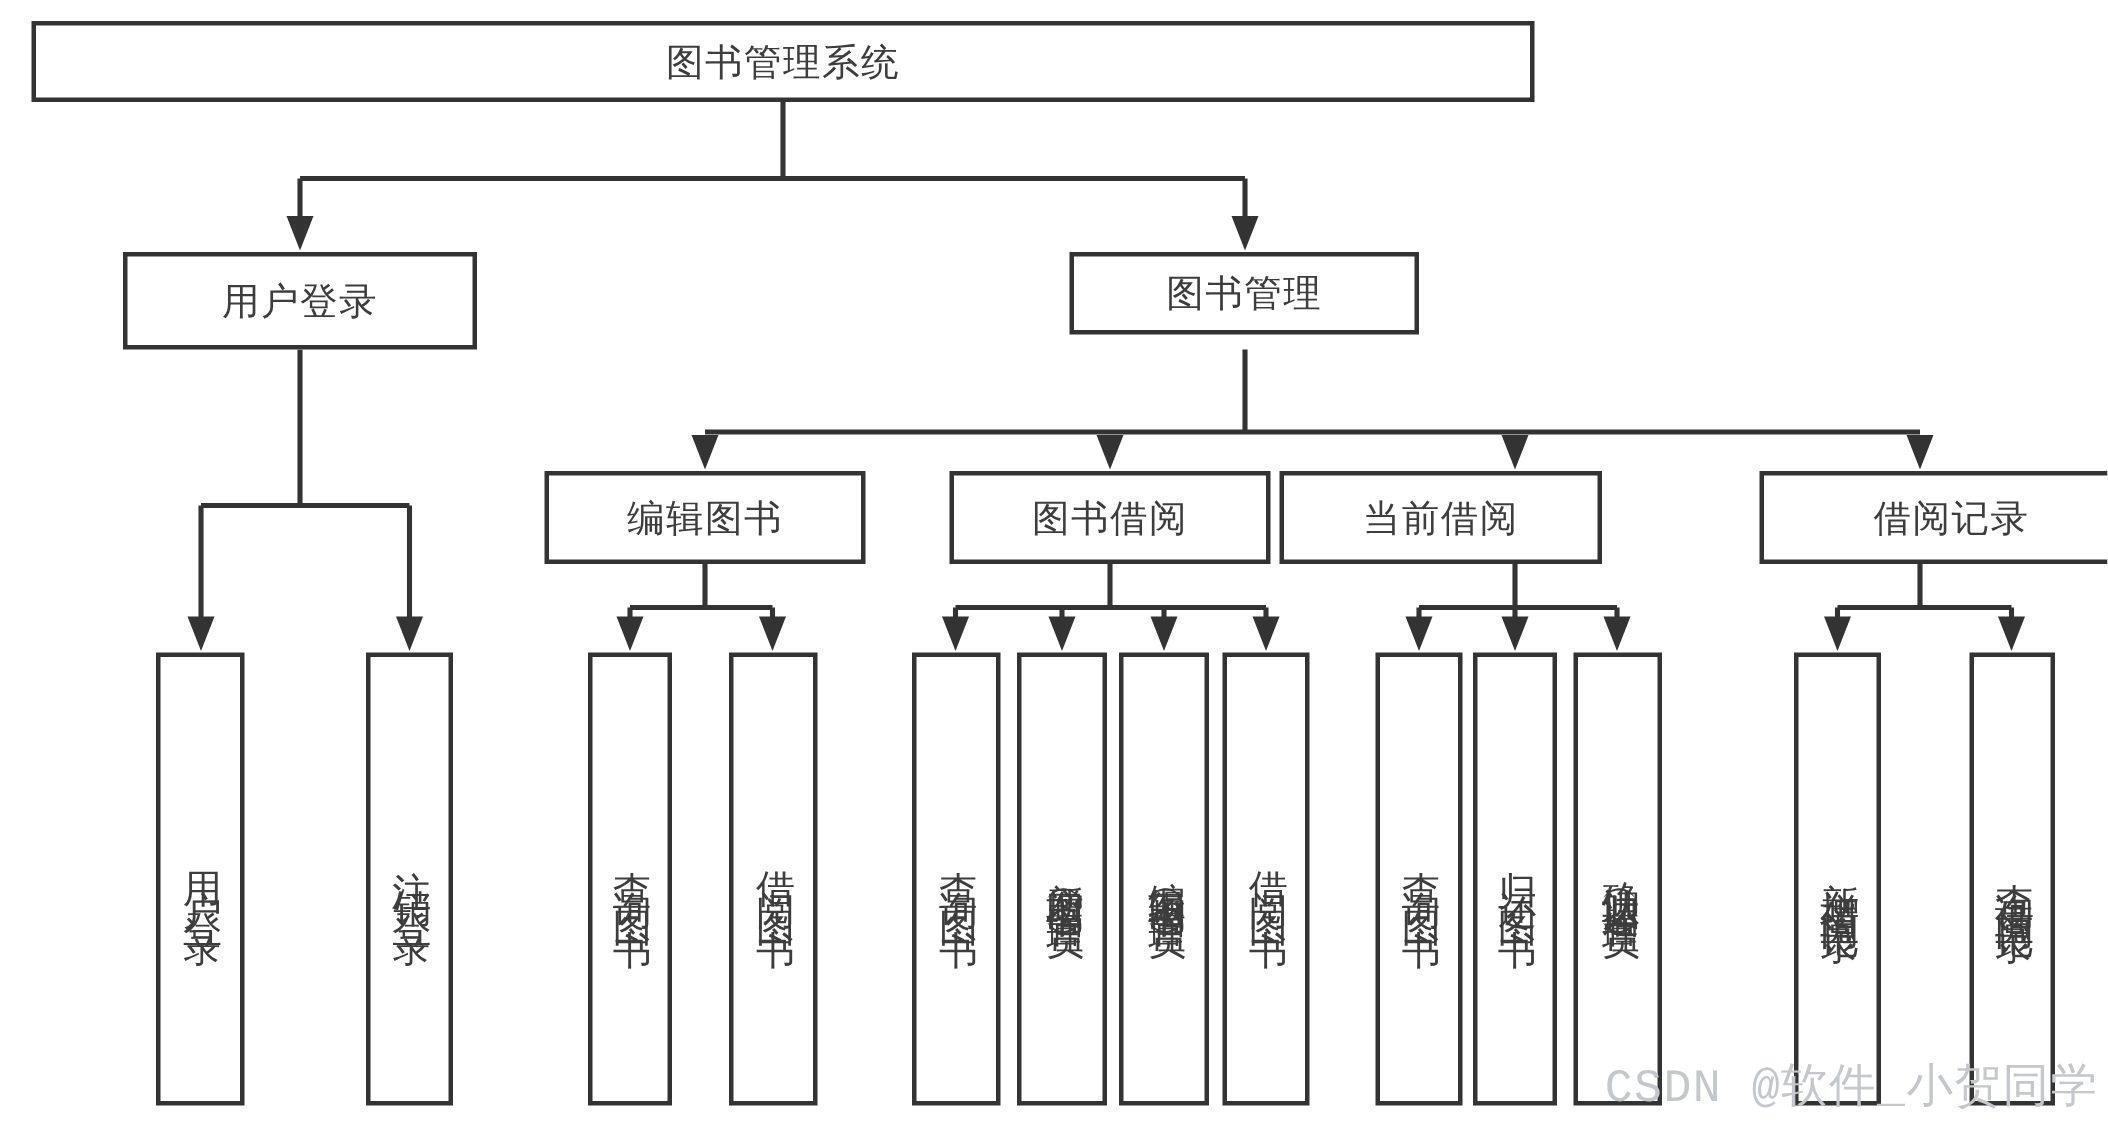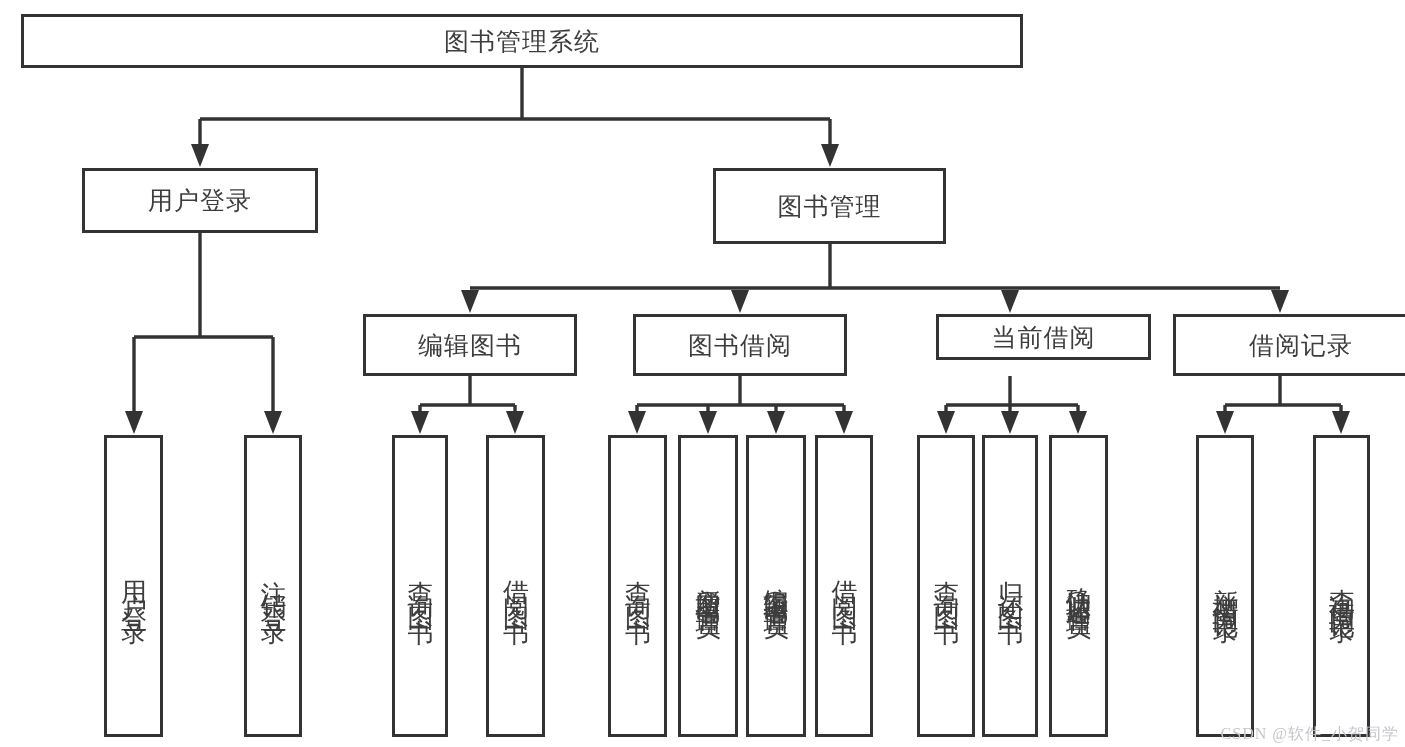--- a/index.html
+++ b/index.html
@@ -1,21 +1,21 @@
 <!DOCTYPE html>
 <html><head>
 <meta charset="utf-8">
 <style>
   html, body { margin: 0; padding: 0; background: #ffffff; }
   .canvas {
     position: relative;
     width: 1405px;
     height: 747px;
     background: #ffffff;
-    font-family: Liberation Serif, serif;
+    font-family: Liberation Mono, monospace;
     overflow: hidden;
   }
   svg.connectors {
     position: absolute;
     left: 0; top: 0;
     width: 1405px; height: 747px;
     z-index: 1;
   }
   svg.connectors path {
     stroke: #333333;
@@ -48,21 +48,21 @@
     font-size: 26px;
     line-height: 1;
   }
   .v-short { letter-spacing: 13px; }
   .v-med   { letter-spacing: 6px; }
   .v-long  { letter-spacing: 4px; font-size: 25px; }
   .watermark {
     position: absolute;
     right: 6px;
     bottom: 2px;
-    font-size: 16px;
+    font-size: 31px;
     color: #c4c7cb;
     letter-spacing: 1px;
     z-index: 5;
     white-space: nowrap;
   }
 </style>
 </head>
 <body>
 
 <div class="canvas">
@@ -106,25 +106,25 @@
     <g>
       <path d="M1280 376 V405 M1225 405 H1341 M1225 405 V416 M1341 405 V416"></path>
       <polygon points="1225,434 1216,411 1234,411"></polygon>
       <polygon points="1341,434 1332,411 1350,411"></polygon>
     </g>
   </svg>
 
   <div class="node h-node" style="left:21px; top:14px; width:1002px; height:54px;">图书管理系统</div>
 
   <div class="node h-node" style="left:82px; top:168px; width:236px; height:65px;">用户登录</div>
-  <div class="node h-node" style="left:713px; top:168px; width:233px; height:76px;">图书管理</div>
+  <div class="node h-node" style="left:713px; top:168px; width:233px; height:55px;">图书管理</div>
 
   <div class="node h-node" style="left:363px; top:314px; width:214px; height:62px;">编辑图书</div>
   <div class="node h-node" style="left:633px; top:314px; width:214px; height:62px;text-align:center;">图书借阅</div>
-  <div class="node h-node" style="left:936px; top:314px; width:215px; height:46px;">当前借阅</div>
+  <div class="node h-node" style="left:853px; top:314px; width:215px; height:62px;">当前借阅</div>
   <div class="node h-node" style="left:1173px; top:314px; width:256px; height:62px;">借阅记录</div>
 
   <div class="node v-node v-short" style="left:104px; top:435px; width:59px; height:302px;">用户登录</div>
   <div class="node v-node v-short" style="left:244px; top:435px; width:58px; height:302px;">注销登录</div>
 
   <div class="node v-node v-short" style="left:392px; top:435px; width:56px; height:302px;">查询图书</div>
   <div class="node v-node v-short" style="left:486px; top:435px; width:59px; height:302px;">借阅图书</div>
 
   <div class="node v-node v-short" style="left:608px; top:435px; width:59px; height:302px;">查询图书</div>
   <div class="node v-node v-long" style="left:678px; top:435px; width:60px; height:302px;">新增图书（管理员）</div>

